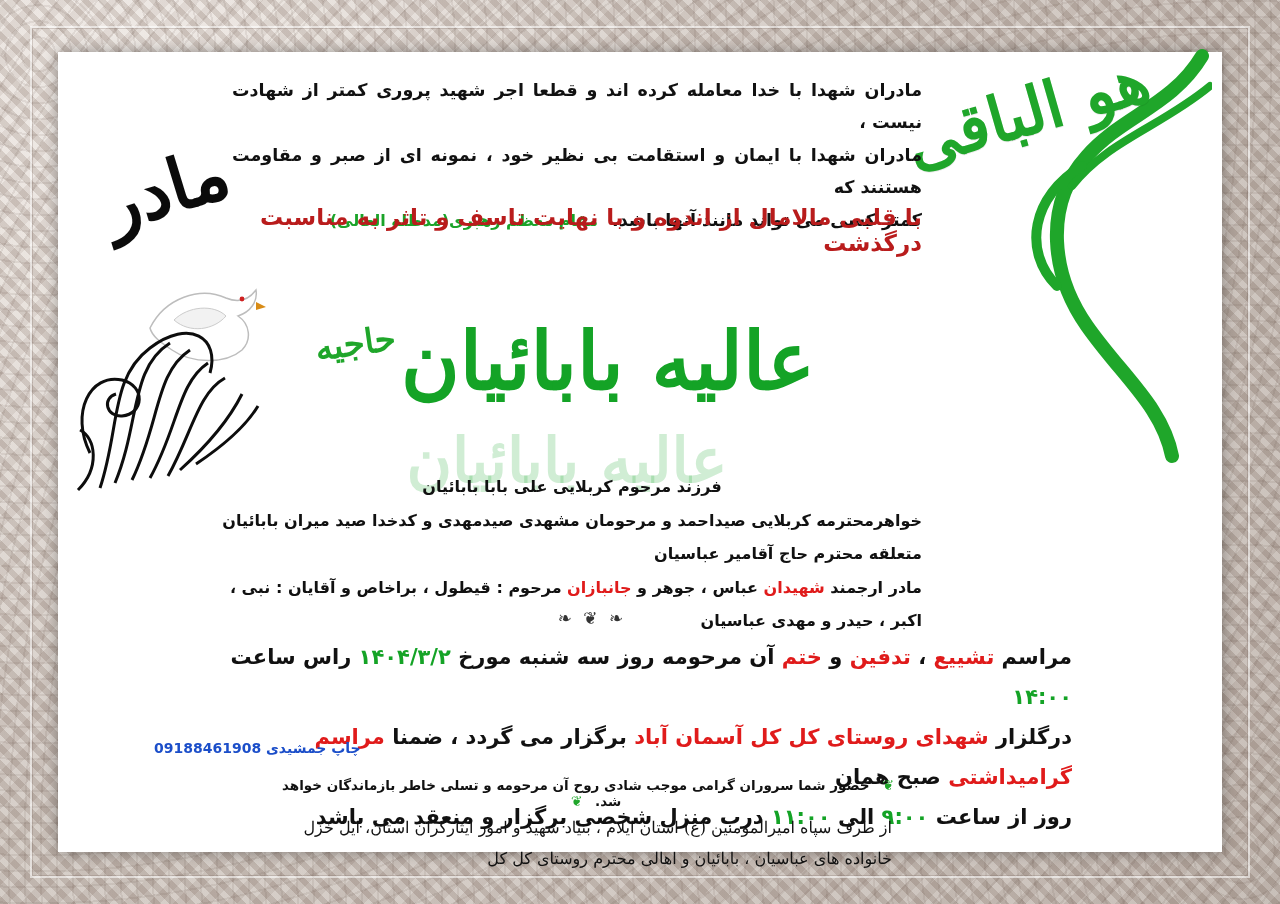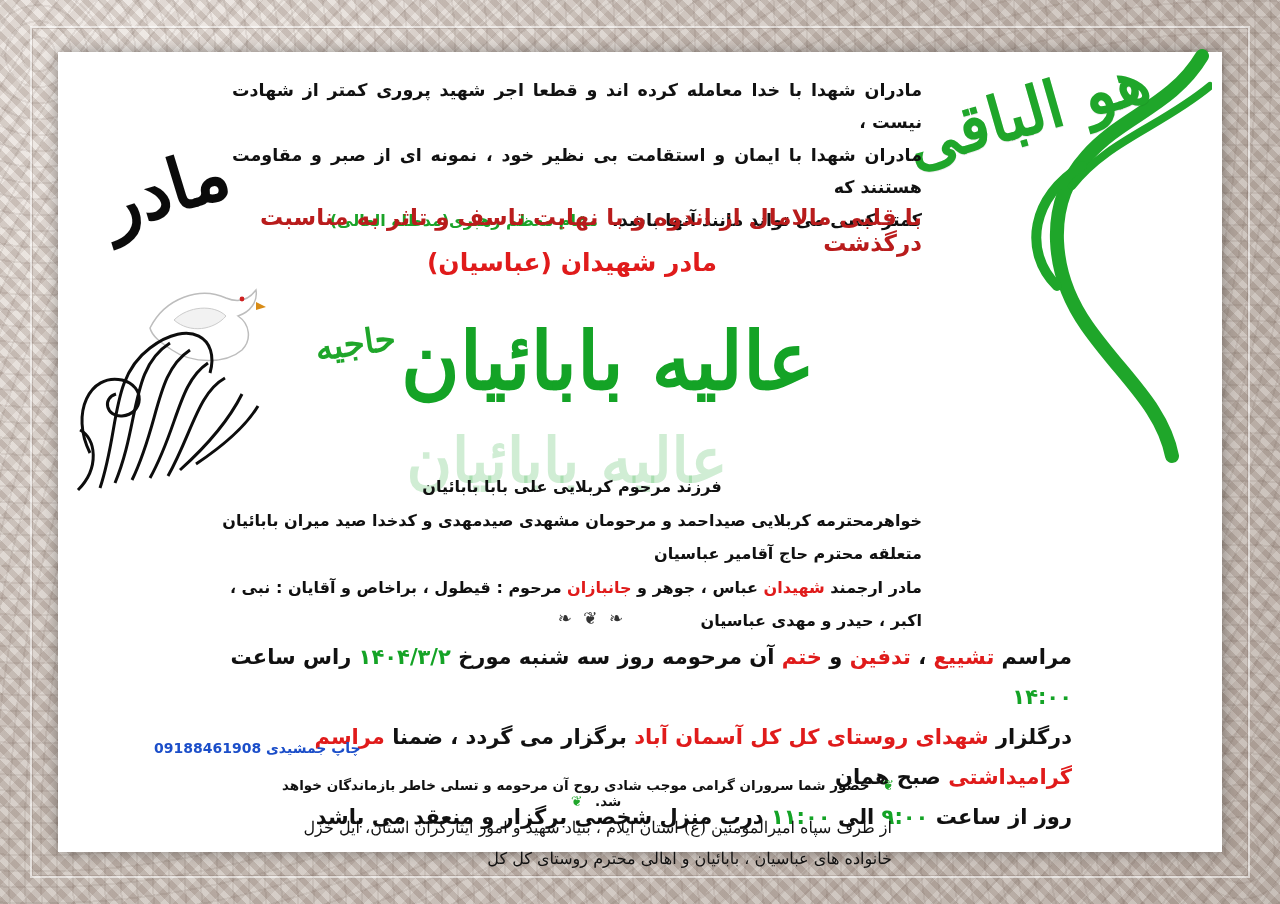--- a/index.html
+++ b/index.html
@@ -316,21 +316,20 @@
     <div class="quote">
       <span class="line">مادران شهدا با خدا معامله کرده اند و قطعا اجر شهید پروری کمتر از شهادت نیست ،</span>
       <span class="line">مادران شهدا با ایمان و استقامت بی نظیر خود ، نمونه ای از صبر و مقاومت هستنند که</span>
       <span class="line">
         <span>کمتر کسی می تواند مانند آنها باشد.</span>
         <span class="quote-src">مقام معظم رهبری(مدظله العالی)</span>
       </span>
     </div>
 
     <div class="cond-line1">با قلبی مالامال از اندوه و با نهایت تاسف و تاثر به مناسبت درگذشت</div>
-    <div class="cond-line2">مادر شهیدان (عباسیان)</div>
 
     <div class="name-row">
       <span class="deceased-name">عالیه بابائیان</span>
       <span class="honorific">حاجیه</span>
     </div>
     <div class="name-echo">عالیه بابائیان</div>
 
     <div class="relations">
       <span class="r center">فرزند مرحوم کربلایی علی بابا  بابائیان</span>
       <span class="r">خواهرمحترمه کربلایی صیداحمد و مرحومان مشهدی صیدمهدی و کدخدا صید میران بابائیان</span>

